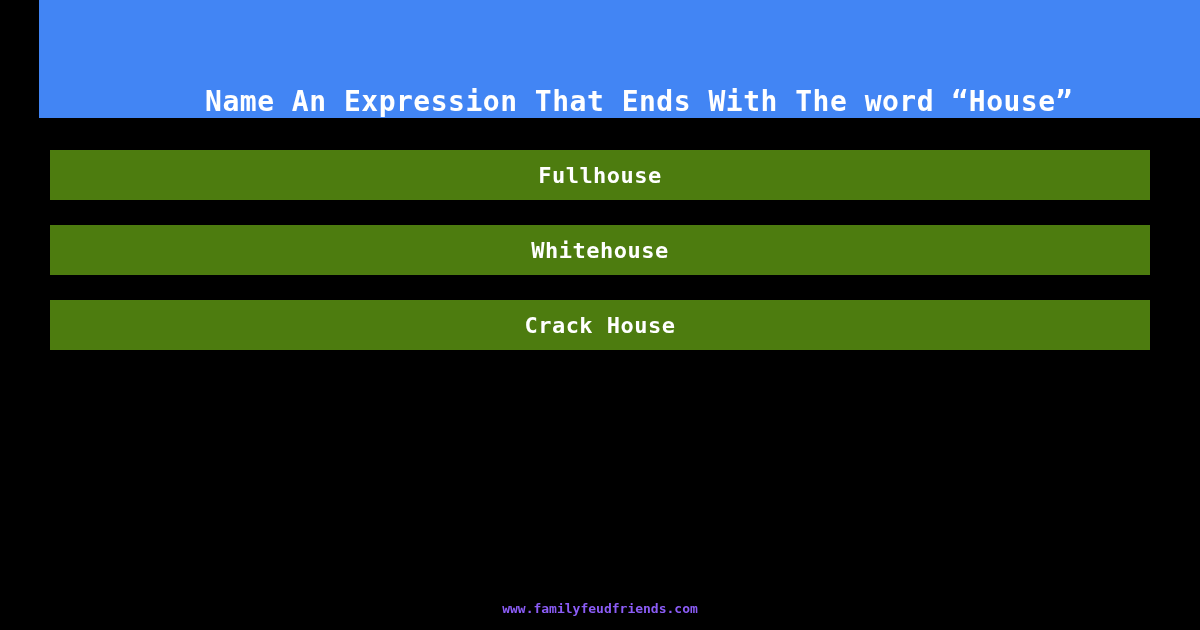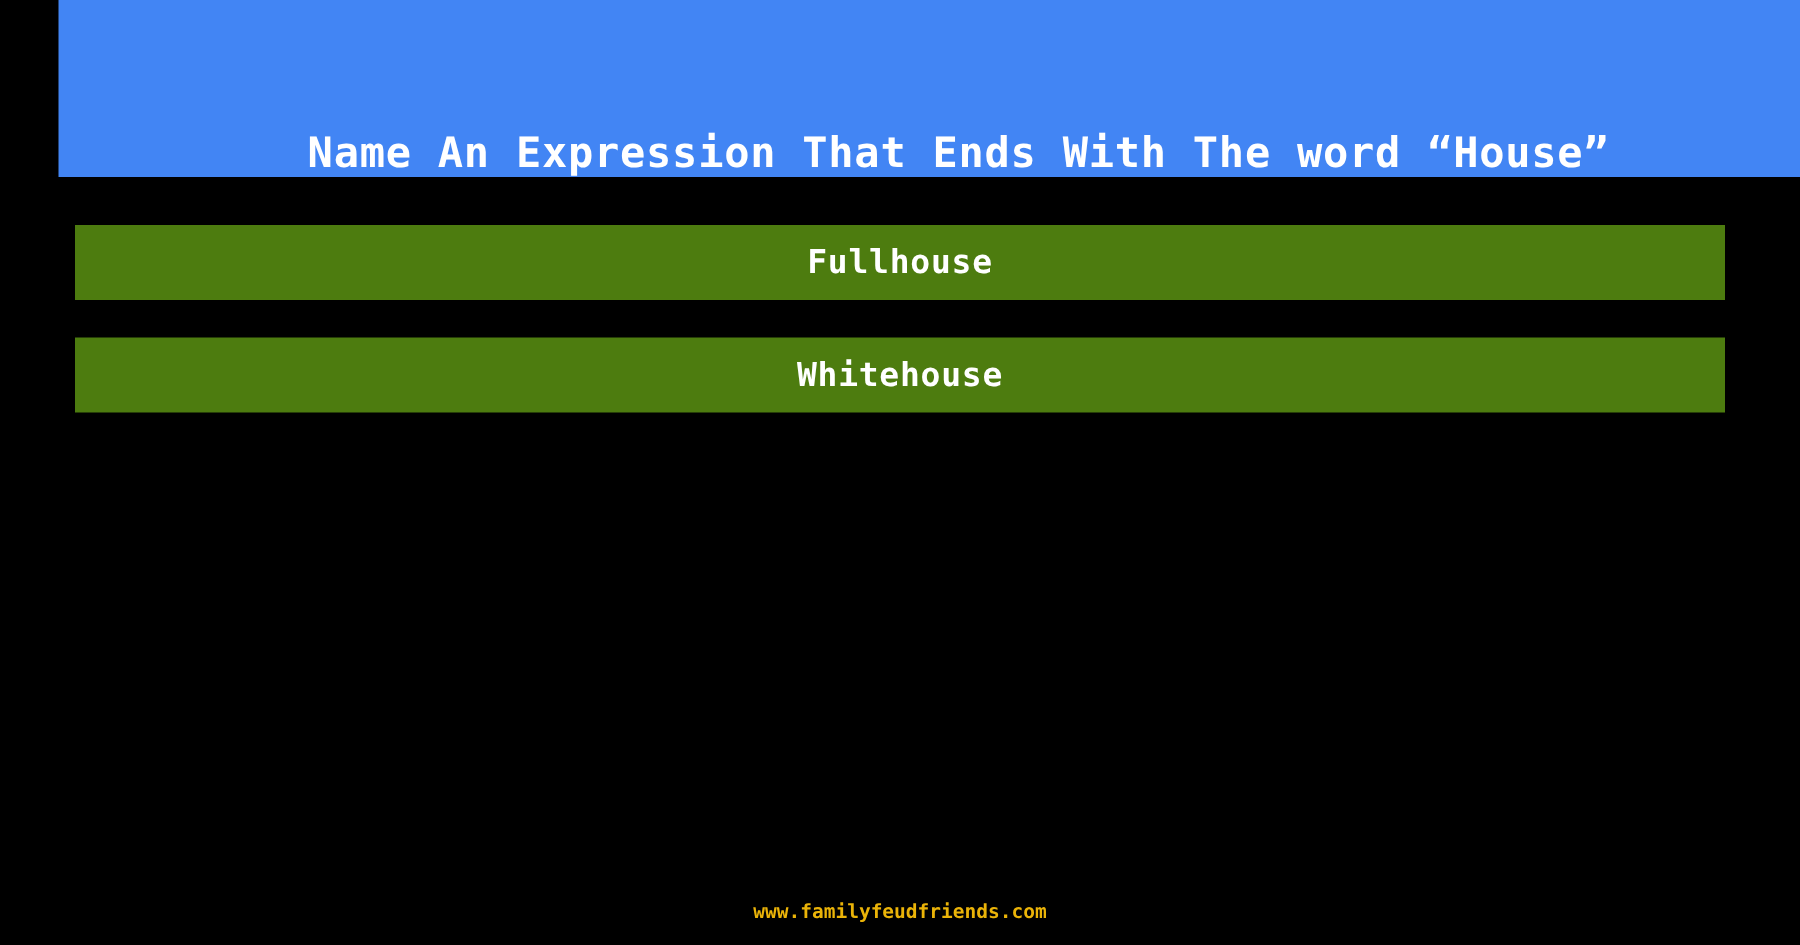--- a/index.html
+++ b/index.html
@@ -78,21 +78,21 @@
     position: absolute;
     left: 0;
     top: 596px;
     width: 1200px;
     height: 24px;
     display: flex;
     align-items: center;
     justify-content: center;
   }
   .footer-text {
-    color: #eab308;
+    color: #8b5cf6;
     font-family: "DejaVu Sans Mono", monospace;
     font-weight: bold;
     font-size: 13px;
     letter-spacing: 0px;
     white-space: nowrap;
   }
 </style>
 </head>
 <body>
 
@@ -102,19 +102,22 @@
     <div class="question-title">Name An Expression That Ends With The word “House”</div>
   </div>
 
   <div class="answers">
     <div class="answer-row">
       <span class="answer-text">Fullhouse</span>
     </div>
     <div class="answer-row">
       <span class="answer-text">Whitehouse</span>
     </div>
+    <div class="answer-row">
+      <span class="answer-text">Crack House</span>
+    </div>
   </div>
 
   <div class="footer">
     <span class="footer-text">www.familyfeudfriends.com</span>
   </div>
 
 </div>
 
 </body></html>

